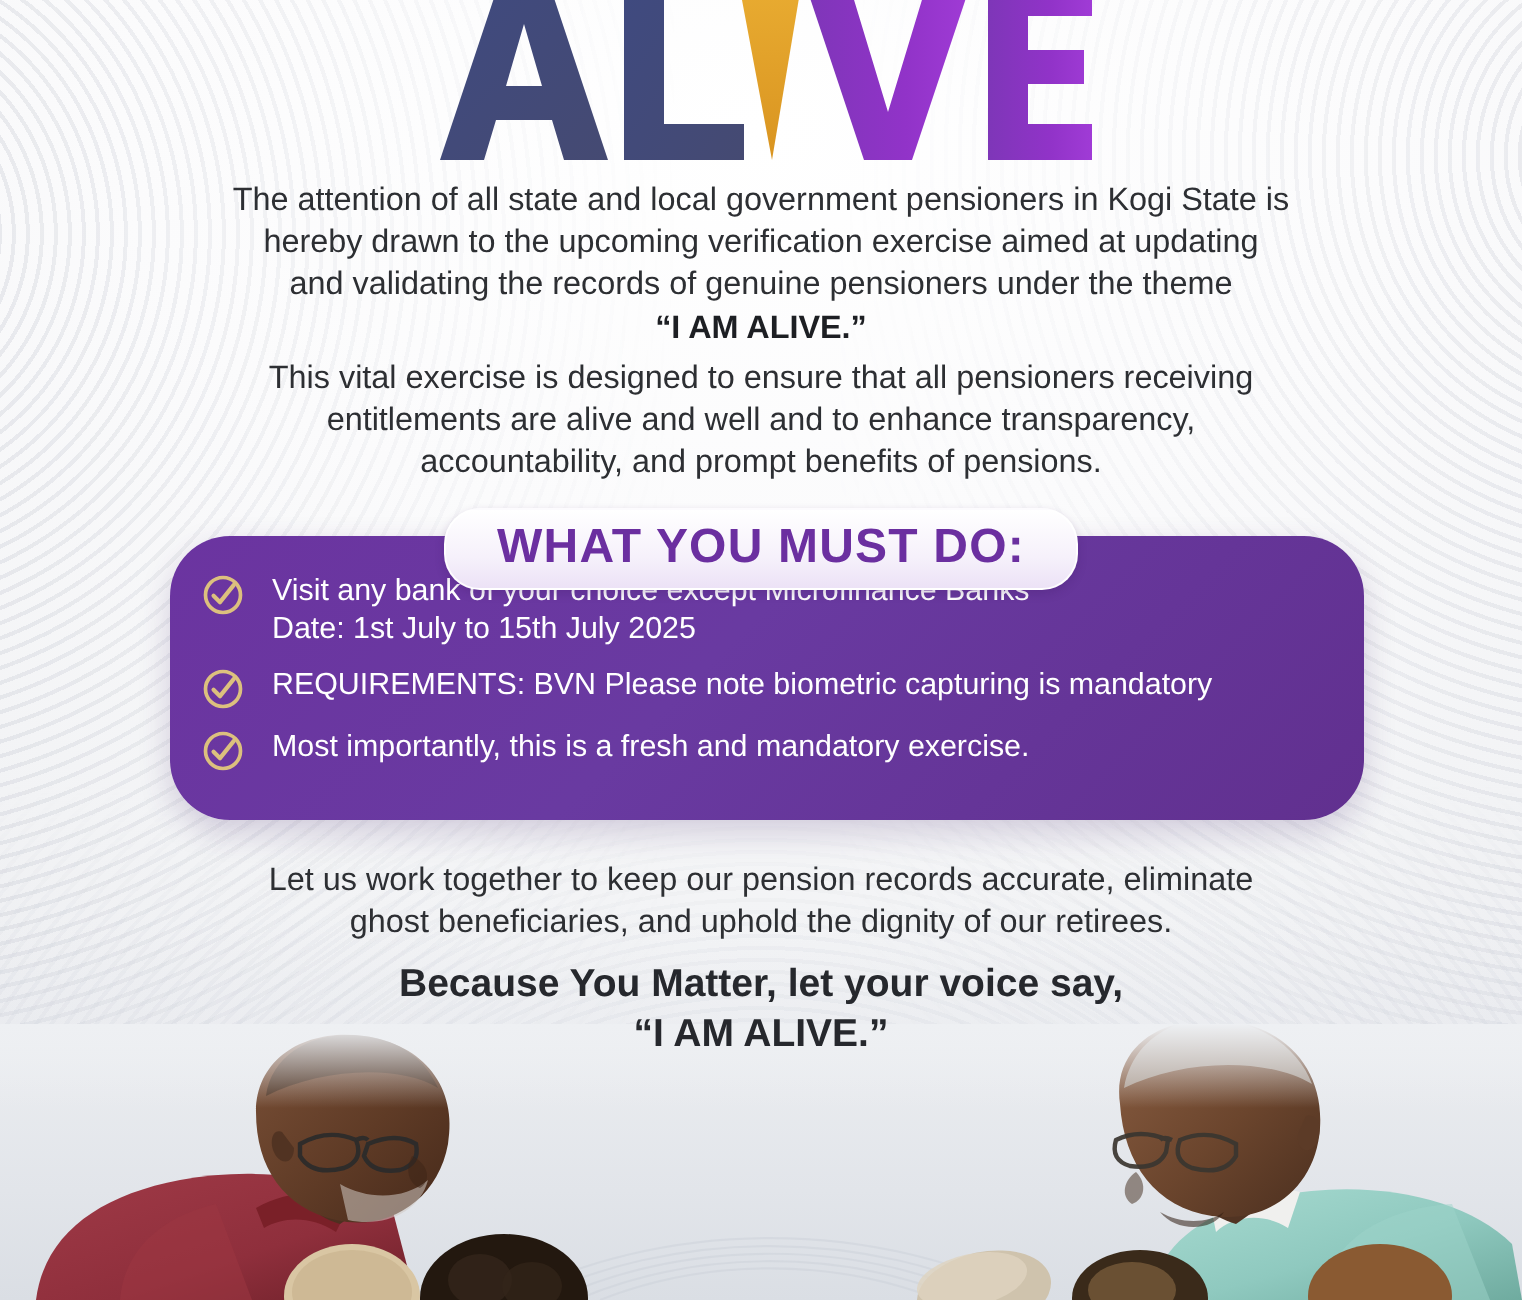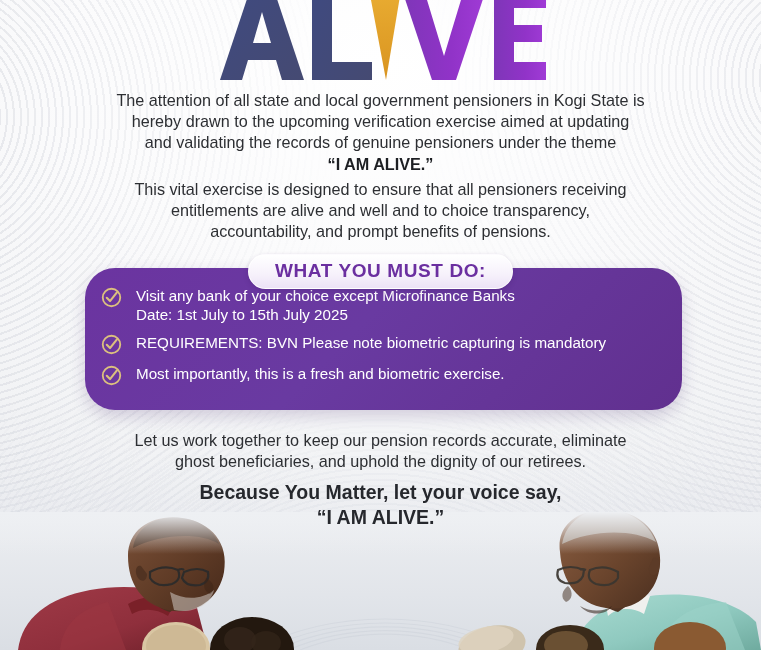--- a/index.html
+++ b/index.html
@@ -131,21 +131,21 @@
     left: 0; right: 0;
     top: 254px;
     text-align: center;
     z-index: 7;
   }
   .pill {
     display: inline-block;
     background: linear-gradient(to bottom, #ffffff 0%, #f6f1fb 60%, #ece2f6 100%);
     color: #6b2fa0;
     font-weight: bold;
-    font-size: 19px;
+    font-size: 24px;
     letter-spacing: 0.6px;
     padding: 5px 26px 6px 26px;
     border-radius: 18px;
     border: 1px solid rgba(255,255,255,0.85);
     box-shadow: 0 2px 5px rgba(60,25,95,0.22);
     text-align: right;
   }
 
   .bullets {
     position: absolute;
@@ -348,21 +348,21 @@
 
   <div class="para" id="para1">
     <span class="line">The attention of all state and local government pensioners in Kogi State is</span>
     <span class="line">hereby drawn to the upcoming verification exercise aimed at updating</span>
     <span class="line">and validating the records of genuine pensioners under the theme</span>
     <span class="theme">“I AM ALIVE.”</span>
   </div>
 
   <div class="para" id="para2">
     <span class="line">This vital exercise is designed to ensure that all pensioners receiving</span>
-    <span class="line">entitlements are alive and well and to choice transparency,</span>
+    <span class="line">entitlements are alive and well and to enhance transparency,</span>
     <span class="line">accountability, and prompt benefits of pensions.</span>
   </div>
 
   <div id="callout"></div>
 
   <div id="callout-header">
     <span class="pill">WHAT YOU MUST DO:</span>
   </div>
 
   <div class="bullets">
@@ -393,21 +393,21 @@
     </div>
 
     <div class="bullet">
       <span class="chk">
         <svg width="21" height="21" viewBox="0 0 24 24" xmlns="http://www.w3.org/2000/svg" aria-hidden="true">
           <circle cx="12" cy="12" r="10" fill="none" stroke="#dcc07e" stroke-width="2.1"></circle>
           <path d="M6.6,12.4 L10.3,16.1 L18.2,6.2" fill="none" stroke="#dcc07e" stroke-width="2.4" stroke-linecap="round" stroke-linejoin="round"></path>
         </svg>
       </span>
       <span class="btext">
-        <span class="line">Most importantly, this is a fresh and biometric exercise.</span>
+        <span class="line">Most importantly, this is a fresh and mandatory exercise.</span>
       </span>
     </div>
 
   </div>
 
   <div class="para" id="para3">
     <span class="line">Let us work together to keep our pension records accurate, eliminate</span>
     <span class="line">ghost beneficiaries, and uphold the dignity of our retirees.</span>
   </div>
 

